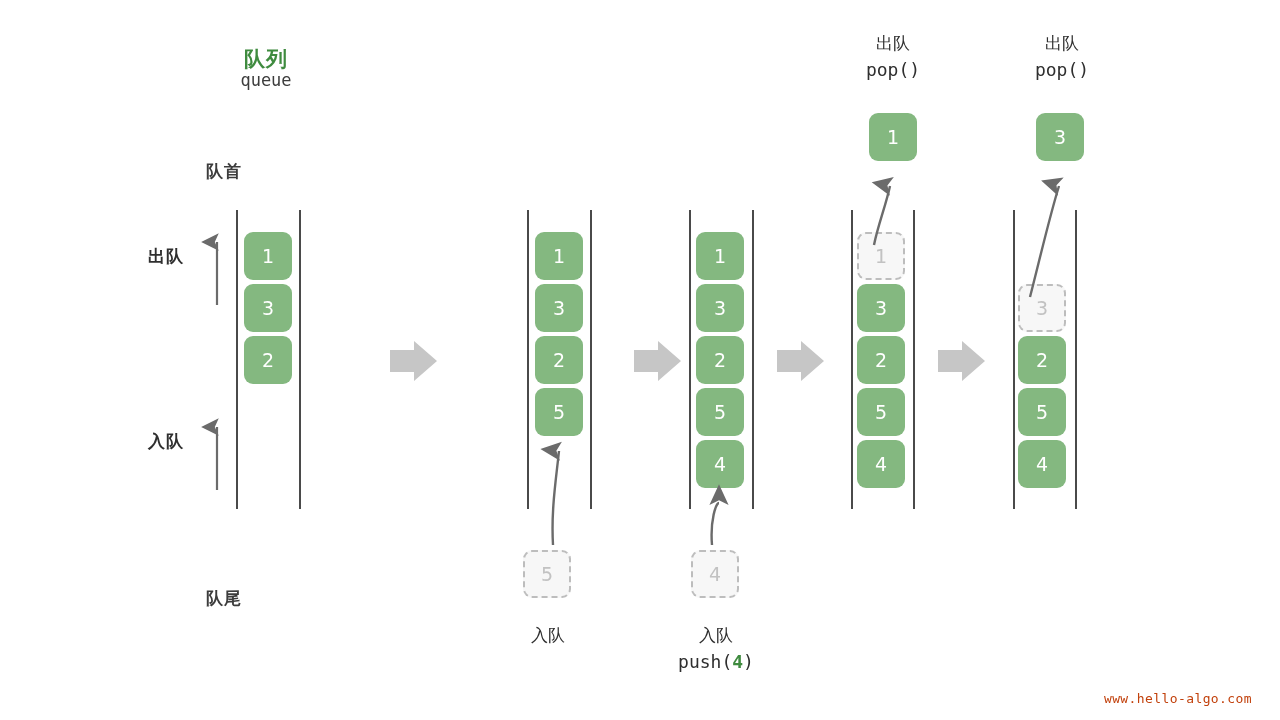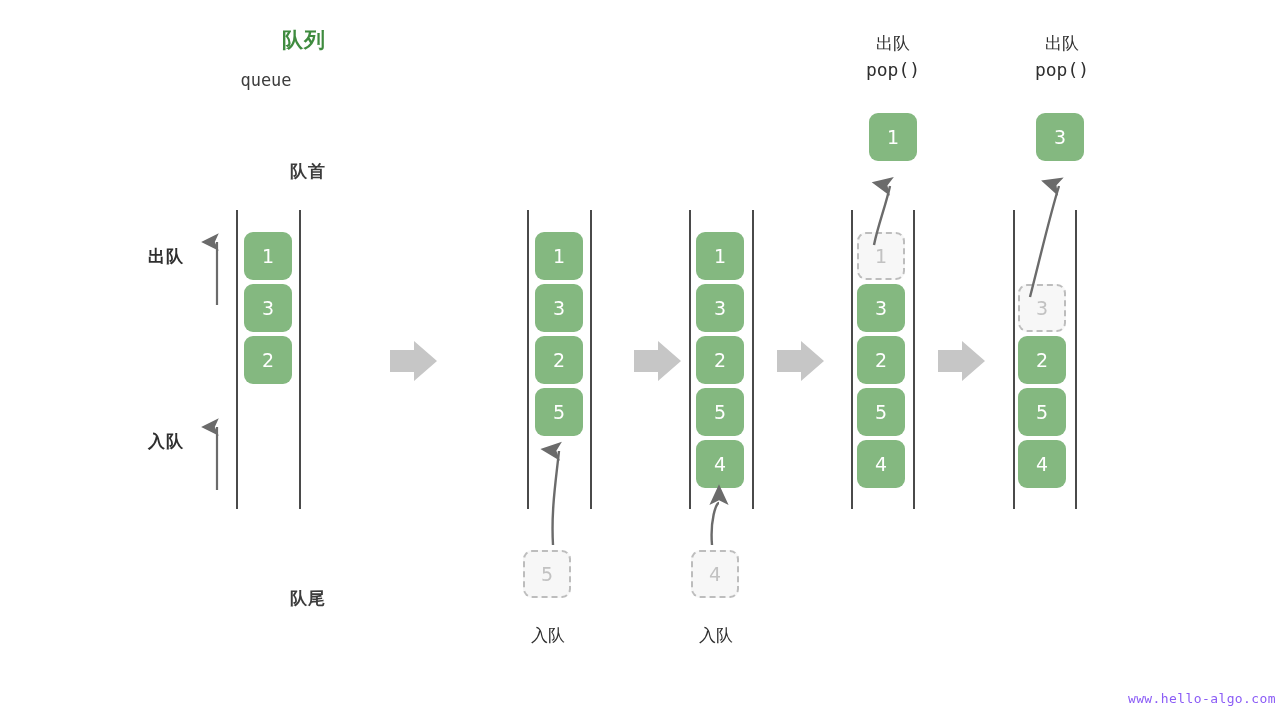--- a/index.html
+++ b/index.html
@@ -40,21 +40,21 @@
     font-family: "DejaVu Sans Mono", "Liberation Mono", monospace;
     color: #3c3c3c;
     text-align: center;
     white-space: nowrap;
   }
 
   .end-label {
     font-size: 17px;
     font-weight: bold;
     color: #3c3c3c;
-    text-align: right;
+    text-align: left;
     white-space: nowrap;
     letter-spacing: 1px;
   }
 
   .side-label {
     font-size: 17px;
     font-weight: bold;
     color: #2f2f2f;
     white-space: nowrap;
     letter-spacing: 1px;
@@ -113,35 +113,35 @@
     position: absolute;
     left: 0; top: 0;
     width: 1280px;
     height: 720px;
     pointer-events: none;
   }
 
   
   .watermark {
     position: absolute;
-    right: 4px;
+    right: 28px;
     bottom: 14px;
     font-size: 13px;
     font-family: "DejaVu Sans Mono", "Liberation Mono", monospace;
-    color: #8b5cf6;
+    color: #c2410c;
     letter-spacing: 0.4px;
     white-space: nowrap;
   }
 </style>
 </head>
 <body>
 
 <div class="stage">
 
-  <div class="abs title-cn" style="left:206px; top:26px; width:120px;text-align:right;">队列</div>
+  <div class="abs title-cn" style="left:206px; top:45px; width:120px;">队列</div>
   <div class="abs title-en" style="left:206px; top:70px; width:120px;">queue</div>
 
   <div class="abs end-label" style="left:206px; top:160px; width:120px;">队首</div>
   <div class="abs end-label" style="left:206px; top:543px; width:120px;margin-top:44px;">队尾</div>
 
   <div class="abs side-label" style="left:148px; top:245px;">出队</div>
   <div class="abs side-label" style="left:148px; top:430px;">入队</div>
 
   <div class="rail" style="left:236px; top:210px; height:299px;"></div>
   <div class="rail" style="left:299px; top:210px; height:299px;"></div>
@@ -170,20 +170,21 @@
   <div class="cell" style="left:696px; top:232px;">1</div>
   <div class="cell" style="left:696px; top:284px;">3</div>
   <div class="cell" style="left:696px; top:336px;">2</div>
   <div class="cell" style="left:696px; top:388px;">5</div>
   <div class="cell" style="left:696px; top:440px;">4</div>
 
   <div class="cell ghost" style="left:691px; top:550px;">4</div>
 
   <div class="abs op-caption" style="left:616px; top:622px; width:200px;">
     <span class="op-cn">入队</span>
+    <span class="op-code"><span>push(</span><span class="hl">4</span><span>)</span></span>
   </div>
 
   <div class="abs op-caption" style="left:793px; top:30px; width:200px;">
     <span class="op-cn">出队</span>
     <span class="op-code"><span>pop(</span><span>)</span></span>
   </div>
 
   <div class="cell" style="left:869px; top:113px;">1</div>
 
   <div class="rail" style="left:851px; top:210px; height:299px;"></div>

